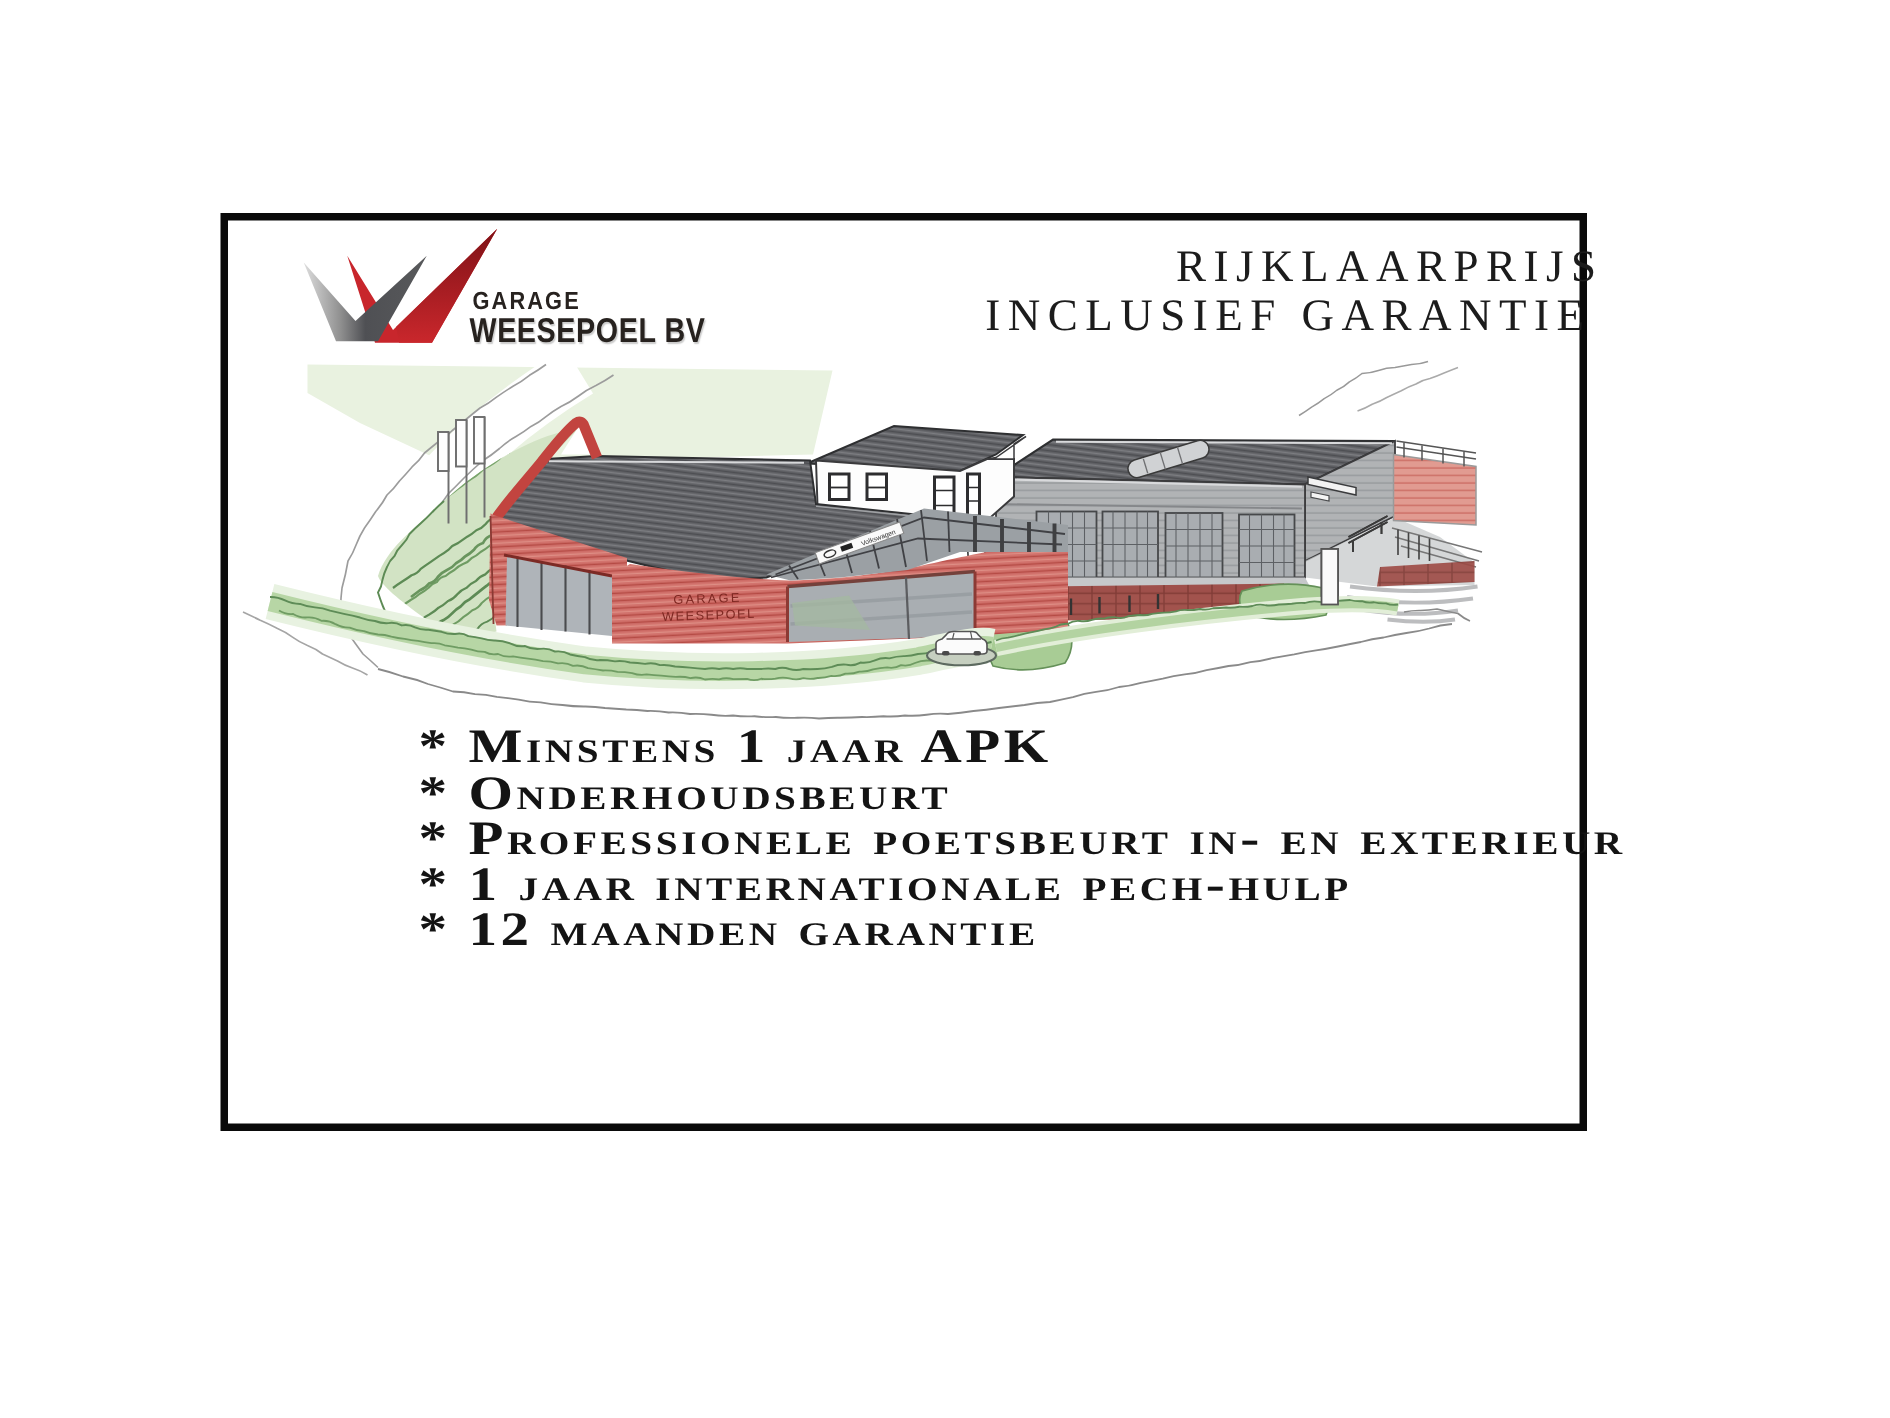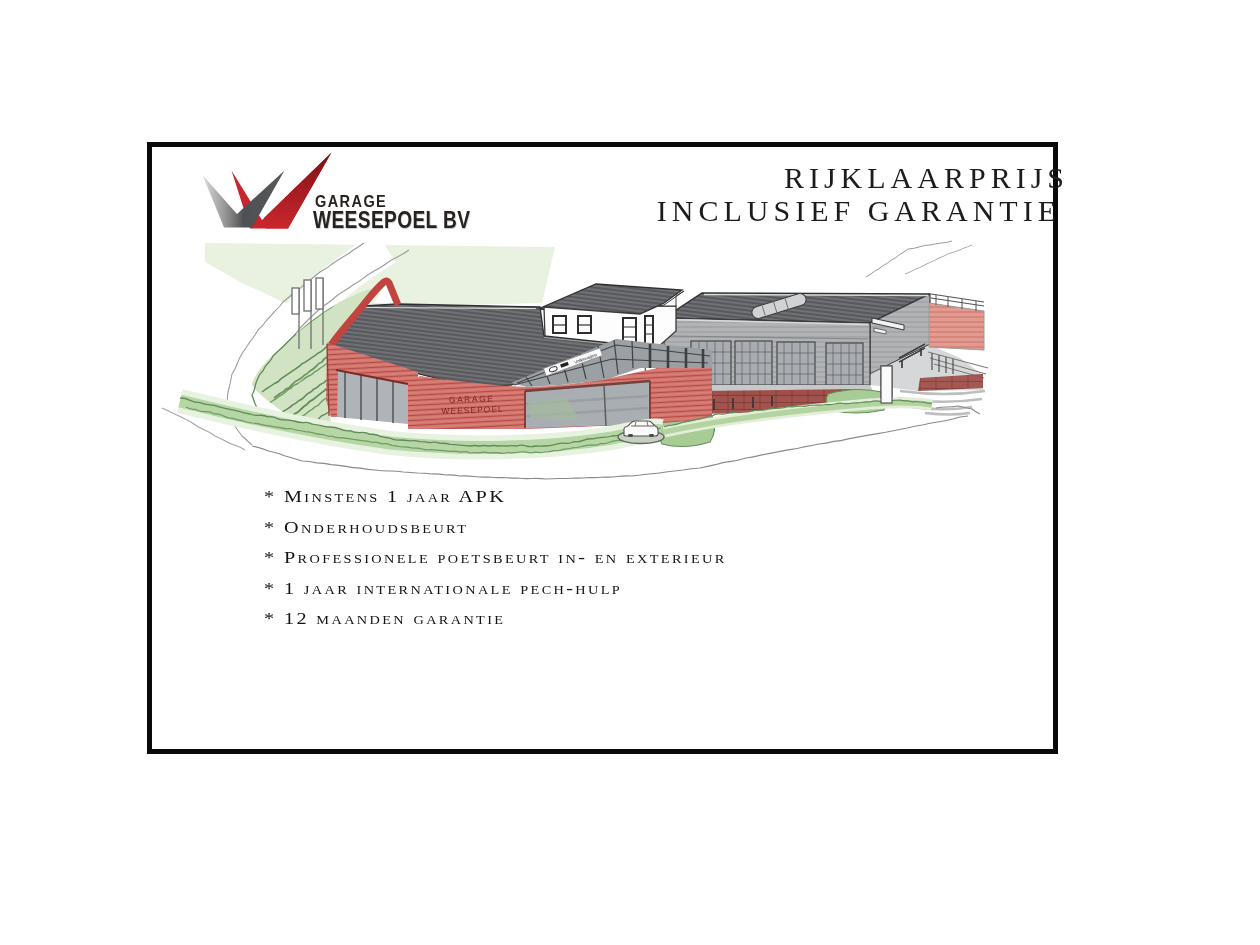--- a/index.html
+++ b/index.html
@@ -1,21 +1,21 @@
 <!DOCTYPE html>
 <html><head><meta charset="utf-8">
 <style>
 html,body{margin:0;padding:0;width:1260px;height:945px;background:#fff;overflow:hidden}
 *{box-sizing:border-box}
 body{position:relative;font-family:"Liberation Sans",sans-serif}
 #frame{position:absolute;left:147px;top:142px;width:911px;height:612px;border:5px solid #0a0a0a}
 #g1{position:absolute;left:315px;top:193px;font:bold 16.5px "Liberation Sans",sans-serif;letter-spacing:1.6px;color:#27221f;line-height:16.5px;transform:scaleX(0.88);transform-origin:0 0}
 #g2{position:absolute;left:313px;top:209px;font:bold 23px "Liberation Sans",sans-serif;letter-spacing:0.5px;color:#27221f;line-height:23px;text-shadow:1px 1px 1px rgba(90,90,90,.32);transform:scaleX(0.83);transform-origin:0 0}
 #title{position:absolute;left:437px;top:162px;width:632px;text-align:right;font-family:Liberation Serif, serif;font-size:30px;line-height:32.5px;letter-spacing:5px;color:#1c1c1c}
-#bullets{position:absolute;left:264px;top:482px;font-family:"Liberation Serif",serif;font-weight:normal;font-variant:small-caps;font-size:17px;line-height:30.6px;letter-spacing:2px;color:#141414;white-space:nowrap}
+#bullets{position:absolute;left:279px;top:482px;font-family:"Liberation Serif",serif;font-weight:bold;font-variant:small-caps;font-size:32px;line-height:30.6px;letter-spacing:2px;color:#141414;white-space:nowrap}
 #bullets div{transform:scaleX(1.19);transform-origin:0 50%}
 svg{position:absolute;left:0;top:0}
 </style></head>
 <body>
 <div id="frame"></div>
 <svg width="1260" height="945" viewBox="0 0 1260 945">
 <defs>
 <pattern id="hatchD" width="7" height="4" patternUnits="userSpaceOnUse" patternTransform="rotate(7)">
   <rect width="7" height="4" fill="#67686c"></rect>
   <line x1="0" y1="1" x2="7" y2="1" stroke="#4d4e52" stroke-width="1.2"></line>

